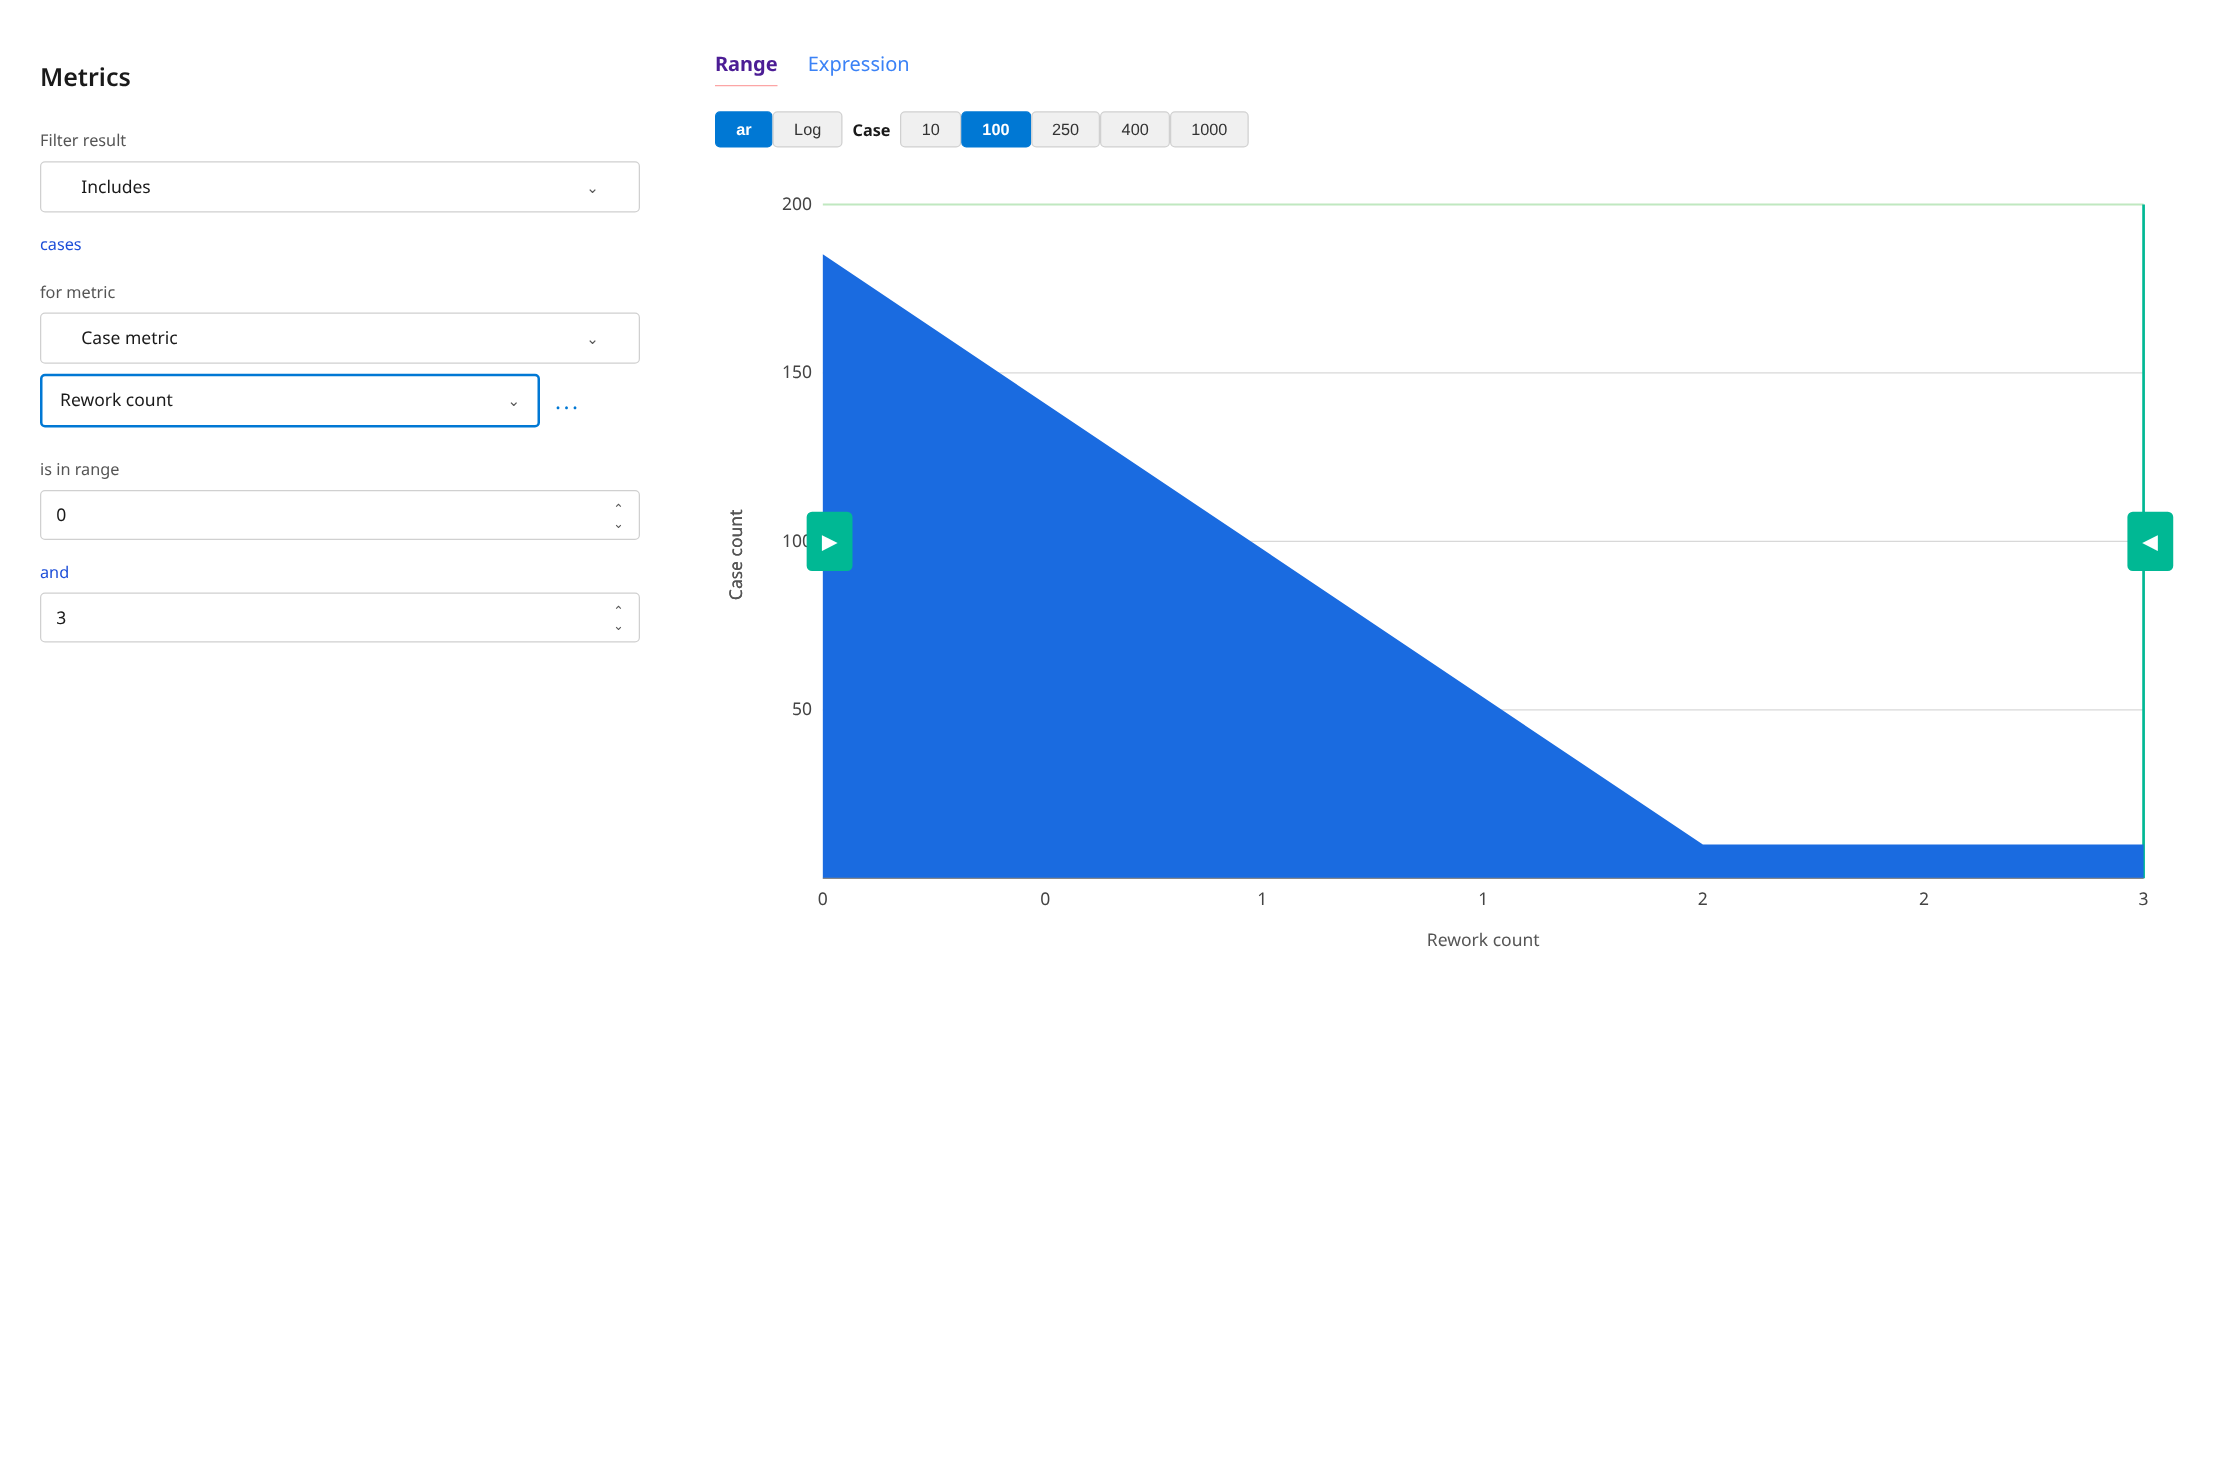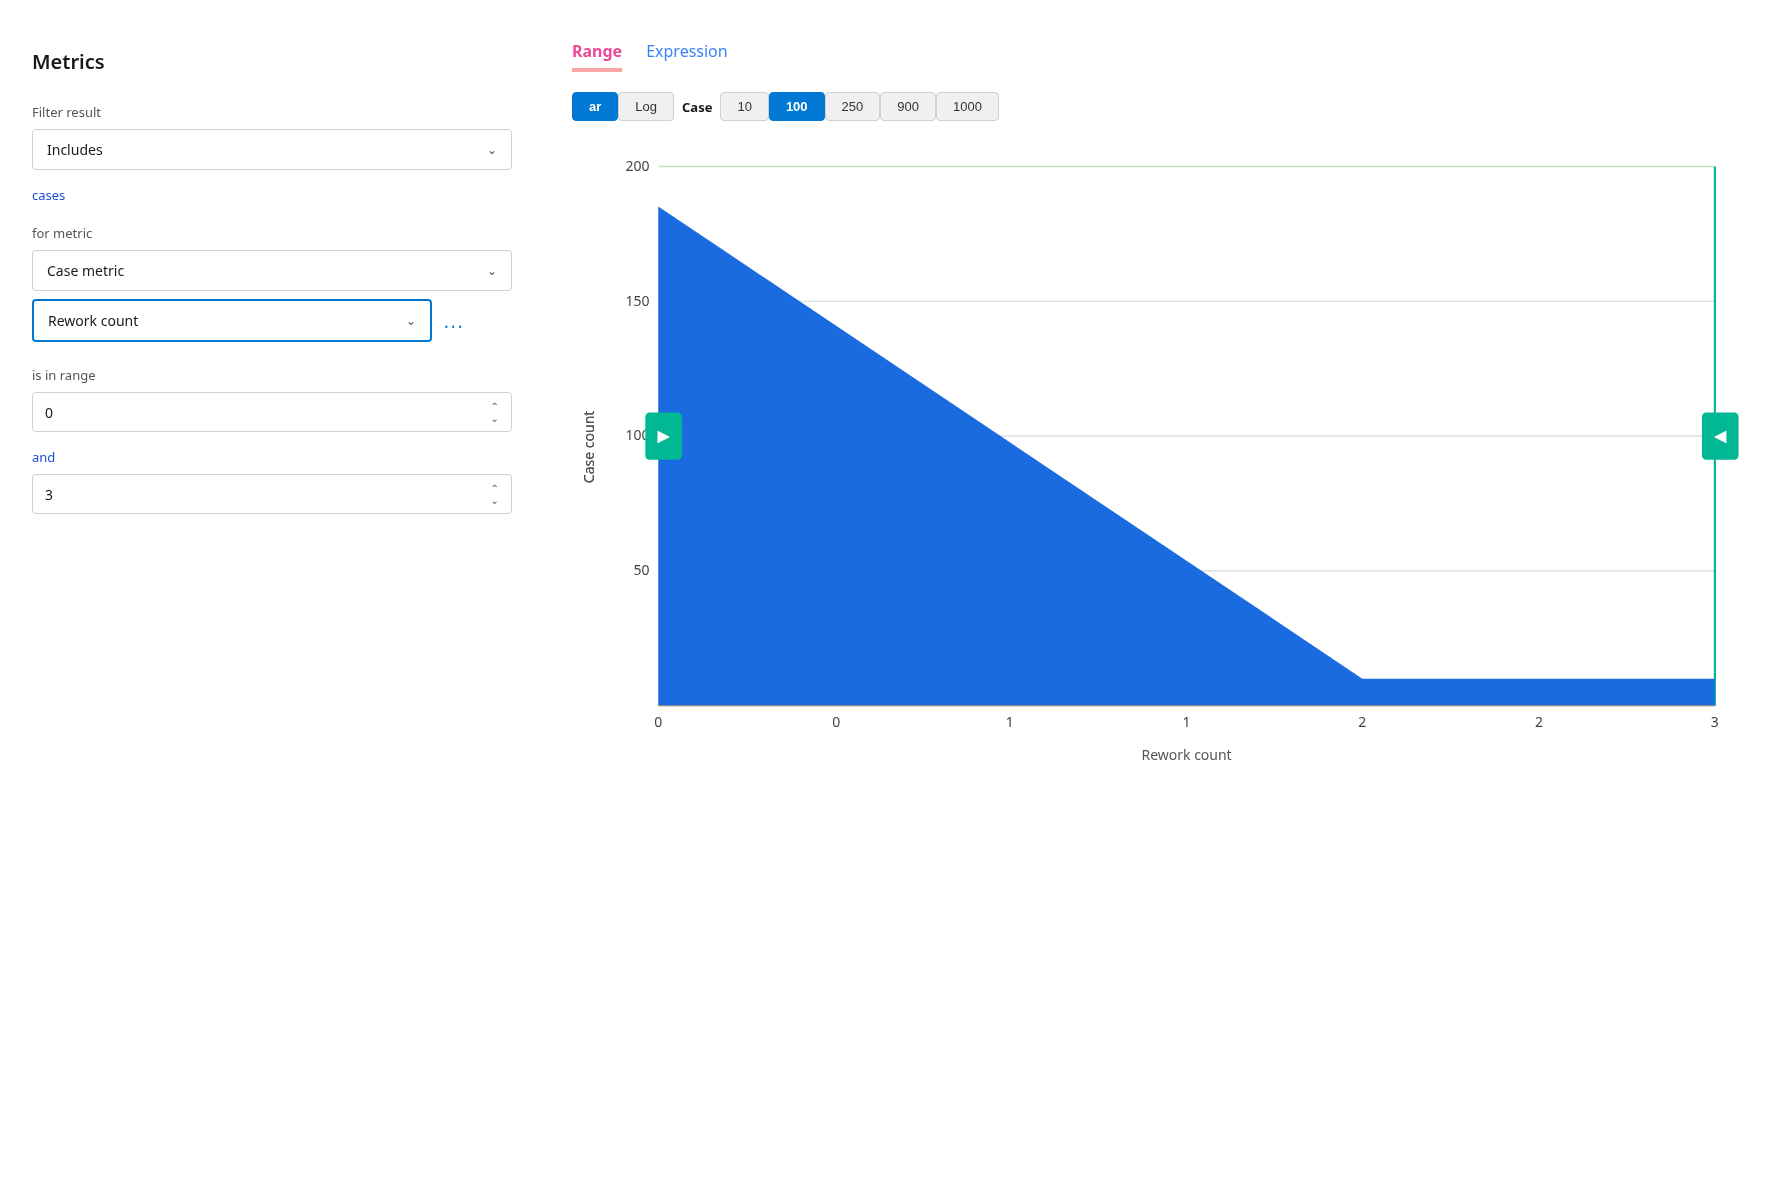--- a/index.html
+++ b/index.html
@@ -29,21 +29,21 @@
     .field-label {
       font-size: 13px;
       color: #555;
       margin-bottom: 8px;
       margin-top: 20px;
     }
     .select-box {
       width: 480px;
       border: 1px solid #d0d0d0;
       border-radius: 4px;
-      padding: 10px 14px;
+      padding: 10px 32px;
       display: flex;
       align-items: center;
       justify-content: space-between;
       cursor: pointer;
       background: #fff;
       font-size: 14px;
     }
     .static-text {
       font-size: 13px;
       color: #1d4ed8;
@@ -113,22 +113,22 @@
       border-bottom: none;
     }
     .tab {
       font-size: 16px;
       cursor: pointer;
       padding-bottom: 6px;
       color: #3b82f6;
     }
     .tab.active {
       font-weight: 700;
-      color: #ec4899;
-      border-bottom: 4px solid #fca5a5;
+      color: #4c1d95;
+      border-bottom: 1px solid #fca5a5;
     }
     
     .controls-row {
       display: flex;
       align-items: center;
       gap: 0;
       margin-bottom: 24px;
     }
     .ctrl-btn {
       padding: 6px 16px;
@@ -216,21 +216,21 @@
       <div class="tab">Expression</div>
     </div>
 
     <div class="controls-row">
       <button class="ctrl-btn active">ar</button>
       <button class="ctrl-btn">Log</button>
       <span class="ctrl-label">Case</span>
       <button class="ctrl-btn">10</button>
       <button class="ctrl-btn active">100</button>
       <button class="ctrl-btn">250</button>
-      <button class="ctrl-btn">900</button>
+      <button class="ctrl-btn">400</button>
       <button class="ctrl-btn">1000</button>
     </div>
 
     <div class="chart-wrapper">
       <svg class="main-chart" viewBox="0 0 1100 760" xmlns="http://www.w3.org/2000/svg">
 
         <line x1="80" y1="20" x2="1060" y2="20" stroke="#c0e8c0" stroke-width="1.5"></line>
         <line x1="80" y1="145" x2="1060" y2="145" stroke="#d8d8d8" stroke-width="1"></line>
         <line x1="80" y1="270" x2="1060" y2="270" stroke="#d8d8d8" stroke-width="1"></line>
         <line x1="80" y1="395" x2="1060" y2="395" stroke="#d8d8d8" stroke-width="1"></line>

